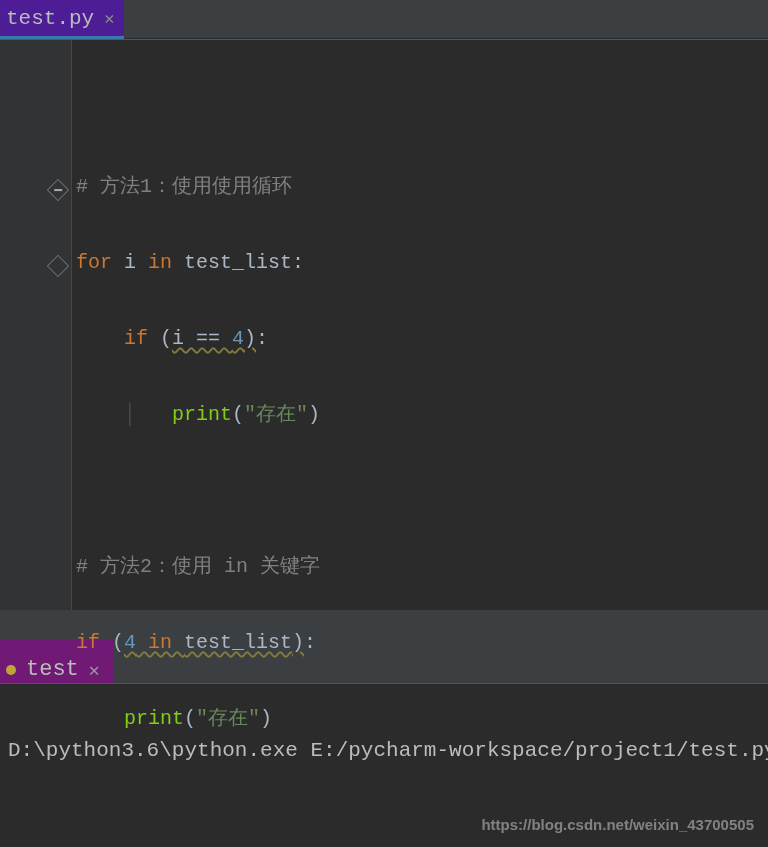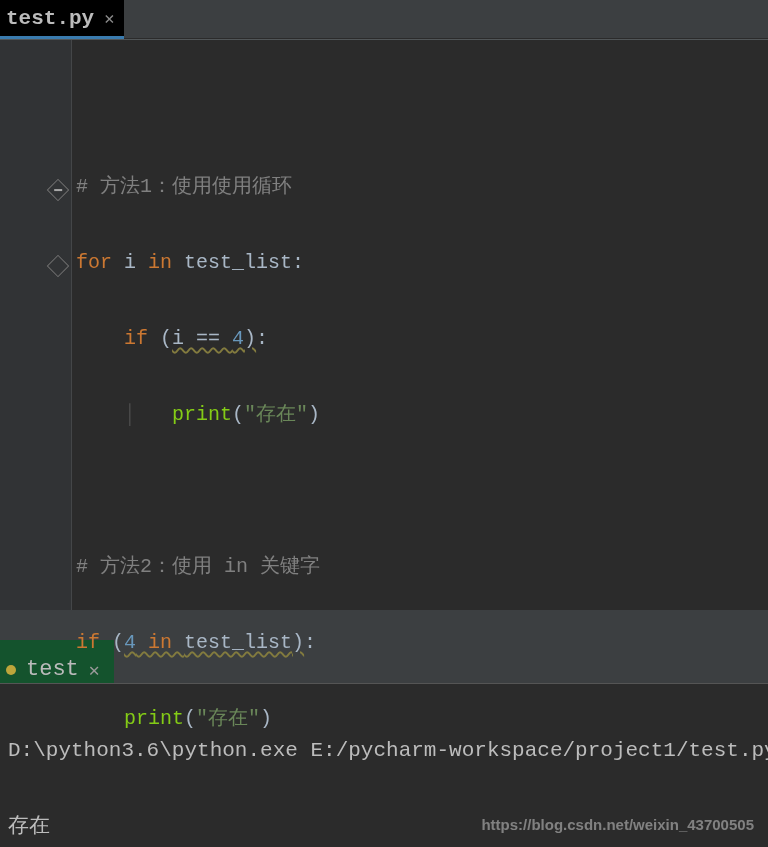--- a/index.html
+++ b/index.html
@@ -11,25 +11,24 @@
     position:relative;
   }
   .tab-bar {
     height:40px; background:#3c3f41;
     display:flex; align-items:stretch;
     border-bottom:1px solid #515658;
   }
   .tab {
     display:flex; align-items:center;
     padding:0 10px 0 6px;
-    background:#000000;
+    background:#4c1d95;
     color:#bbbbbb; font-size:21px;
     border-bottom:3px solid #3a7bae;
     gap:10px;
-    font-weight:bold;
   }
   .tab .close { color:#8a8a8a; font-size:17px; }
   .tab-strip-rest { flex:1; background:#3c3f41; border-bottom:1px solid #2b2b2b;}
   .editor {
     display:flex; height:570px;
     background:#2b2b2b;
   }
   .gutter {
     width:72px; min-width:72px;
     background:#313335;
@@ -62,21 +61,21 @@
   .indent-guide { color:#4b4b4b; }
   .splitter { height:30px; background:#3c3f41; }
   .run-tab-bar {
     height:44px; background:#3c3f41;
     display:flex; align-items:center;
     border-bottom:1px solid #555;
   }
   .run-tab {
     display:flex; align-items:center; gap:10px;
     padding:16px 14px 0 6px; height:100%;
-    background:#14532d;
+    background:#701a75;
     color:#bbbbbb; font-size:22px;
   }
   .dot {
     width:10px; height:10px; border-radius:50%;
     background:#bda53b;
   }
   .run-tab .close { color:#9a9a9a; font-size:18px; }
   .console {
     padding:10px 8px;
     color:#bcbcbc; font-size:21px;
@@ -127,18 +126,17 @@
 <div class="run-tab-bar">
   <div class="run-tab">
     <span class="dot"></span>
     <span>test</span>
     <span class="close">✕</span>
   </div>
 </div>
 
 <div class="console">
 <div>D:\python3.6\python.exe E:/pycharm-workspace/project1/test.py</div>
-<div>存在</div>
 
 
 </div>
 
 <div class="watermark">https://blog.csdn.net/weixin_43700505</div>
 
 </body></html>

